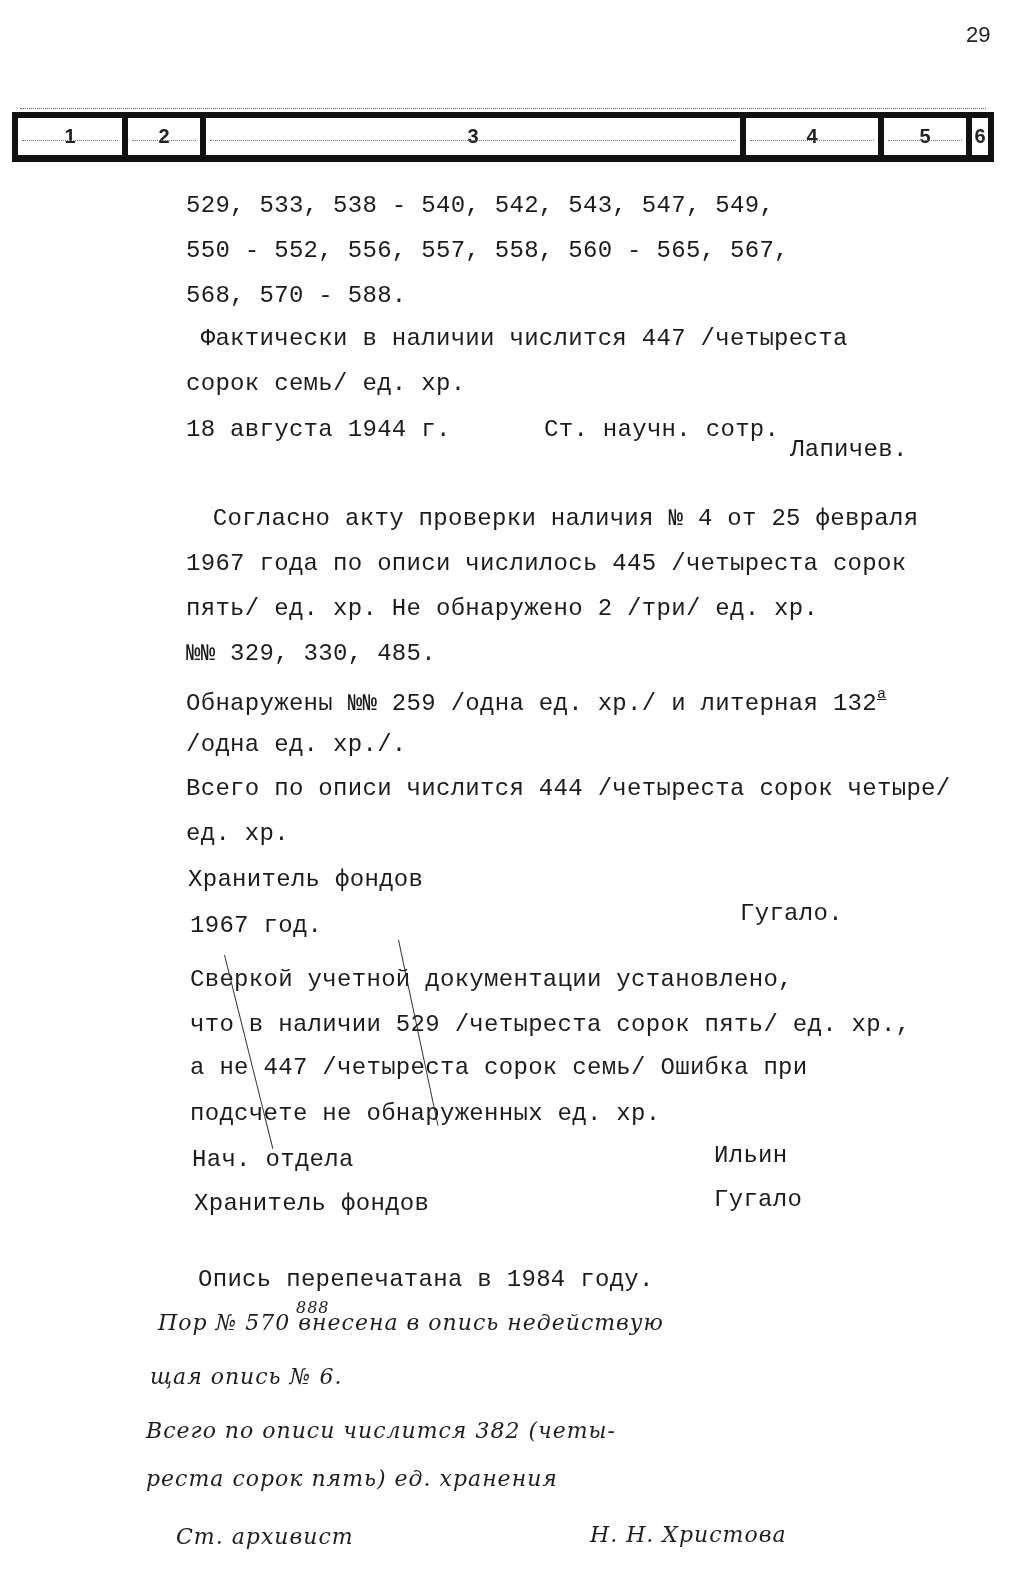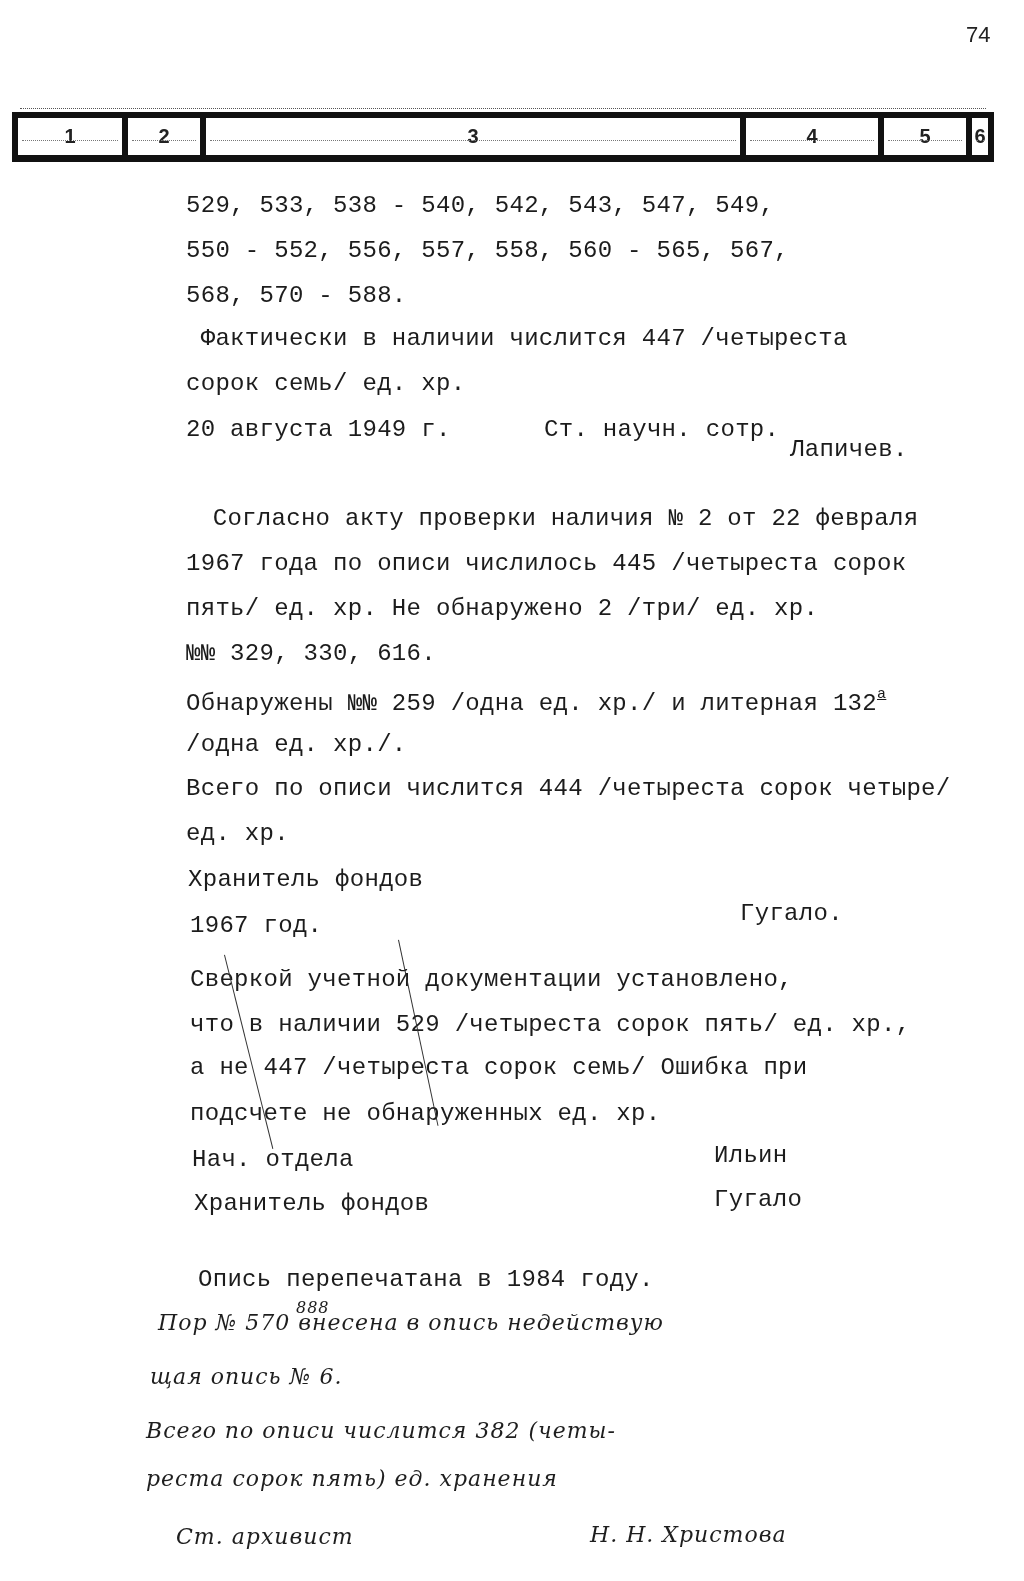--- a/index.html
+++ b/index.html
@@ -48,47 +48,47 @@
     font-style: italic; font-size: 22px; color: #1e1e1e; letter-spacing: 1px;
   }
   .hand-small { font-size: 16px; }
   .strike-line {
     position: absolute; width: 1px; background: #333; transform-origin: top left;
   }
 </style>
 </head>
 <body>
 
-<div class="page-number">74</div>
+<div class="page-number">29</div>
 
 <div class="header-bar">
   <div class="header-cell" style="width:110px">1</div>
   <div class="header-cell" style="width:78px">2</div>
   <div class="header-cell" style="width:540px">3</div>
   <div class="header-cell" style="width:138px">4</div>
   <div class="header-cell" style="width:88px">5</div>
   <div class="header-cell" style="width:28px">6</div>
 </div>
 
 <div class="typed">
   <div class="line" style="left:186px; top:192px">529, 533, 538 - 540, 542, 543, 547, 549,</div>
   <div class="line" style="left:186px; top:237px">550 - 552, 556, 557, 558, 560 - 565, 567,</div>
   <div class="line" style="left:186px; top:282px">568, 570 - 588.</div>
 
   <div class="line" style="left:186px; top:325px"> Фактически в наличии числится 447 /четыреста</div>
   <div class="line" style="left:186px; top:370px">сорок семь/ ед. хр.</div>
 
-  <div class="line" style="left:186px; top:416px">20 августа 1949 г.</div>
+  <div class="line" style="left:186px; top:416px">18 августа 1944 г.</div>
   <div class="line" style="left:544px; top:416px">Ст. научн. сотр.</div>
   <div class="line" style="left:790px; top:436px">Лапичев.</div>
 
-  <div class="line" style="left:198px; top:505px"> Согласно акту проверки наличия № 2 от 22 февраля</div>
+  <div class="line" style="left:198px; top:505px"> Согласно акту проверки наличия № 4 от 25 февраля</div>
   <div class="line" style="left:186px; top:550px">1967 года по описи числилось 445 /четыреста сорок</div>
   <div class="line" style="left:186px; top:595px">пять/ ед. хр. Не обнаружено 2 /три/ ед. хр.</div>
-  <div class="line" style="left:186px; top:640px">№№ 329, 330, 616.</div>
+  <div class="line" style="left:186px; top:640px">№№ 329, 330, 485.</div>
 
   <div class="line" style="left:186px; top:686px"><span>Обнаружены №№ 259 /одна ед. хр./ и литерная 132</span><span class="sup">а</span></div>
   <div class="line" style="left:186px; top:731px">/одна ед. хр./.</div>
 
   <div class="line" style="left:186px; top:775px">Всего по описи числится 444 /четыреста сорок четыре/</div>
   <div class="line" style="left:186px; top:820px">ед. хр.</div>
 
   <div class="line" style="left:188px; top:866px">Хранитель фондов</div>
   <div class="line" style="left:740px; top:900px">Гугало.</div>
   <div class="line" style="left:190px; top:912px">1967 год.</div>

